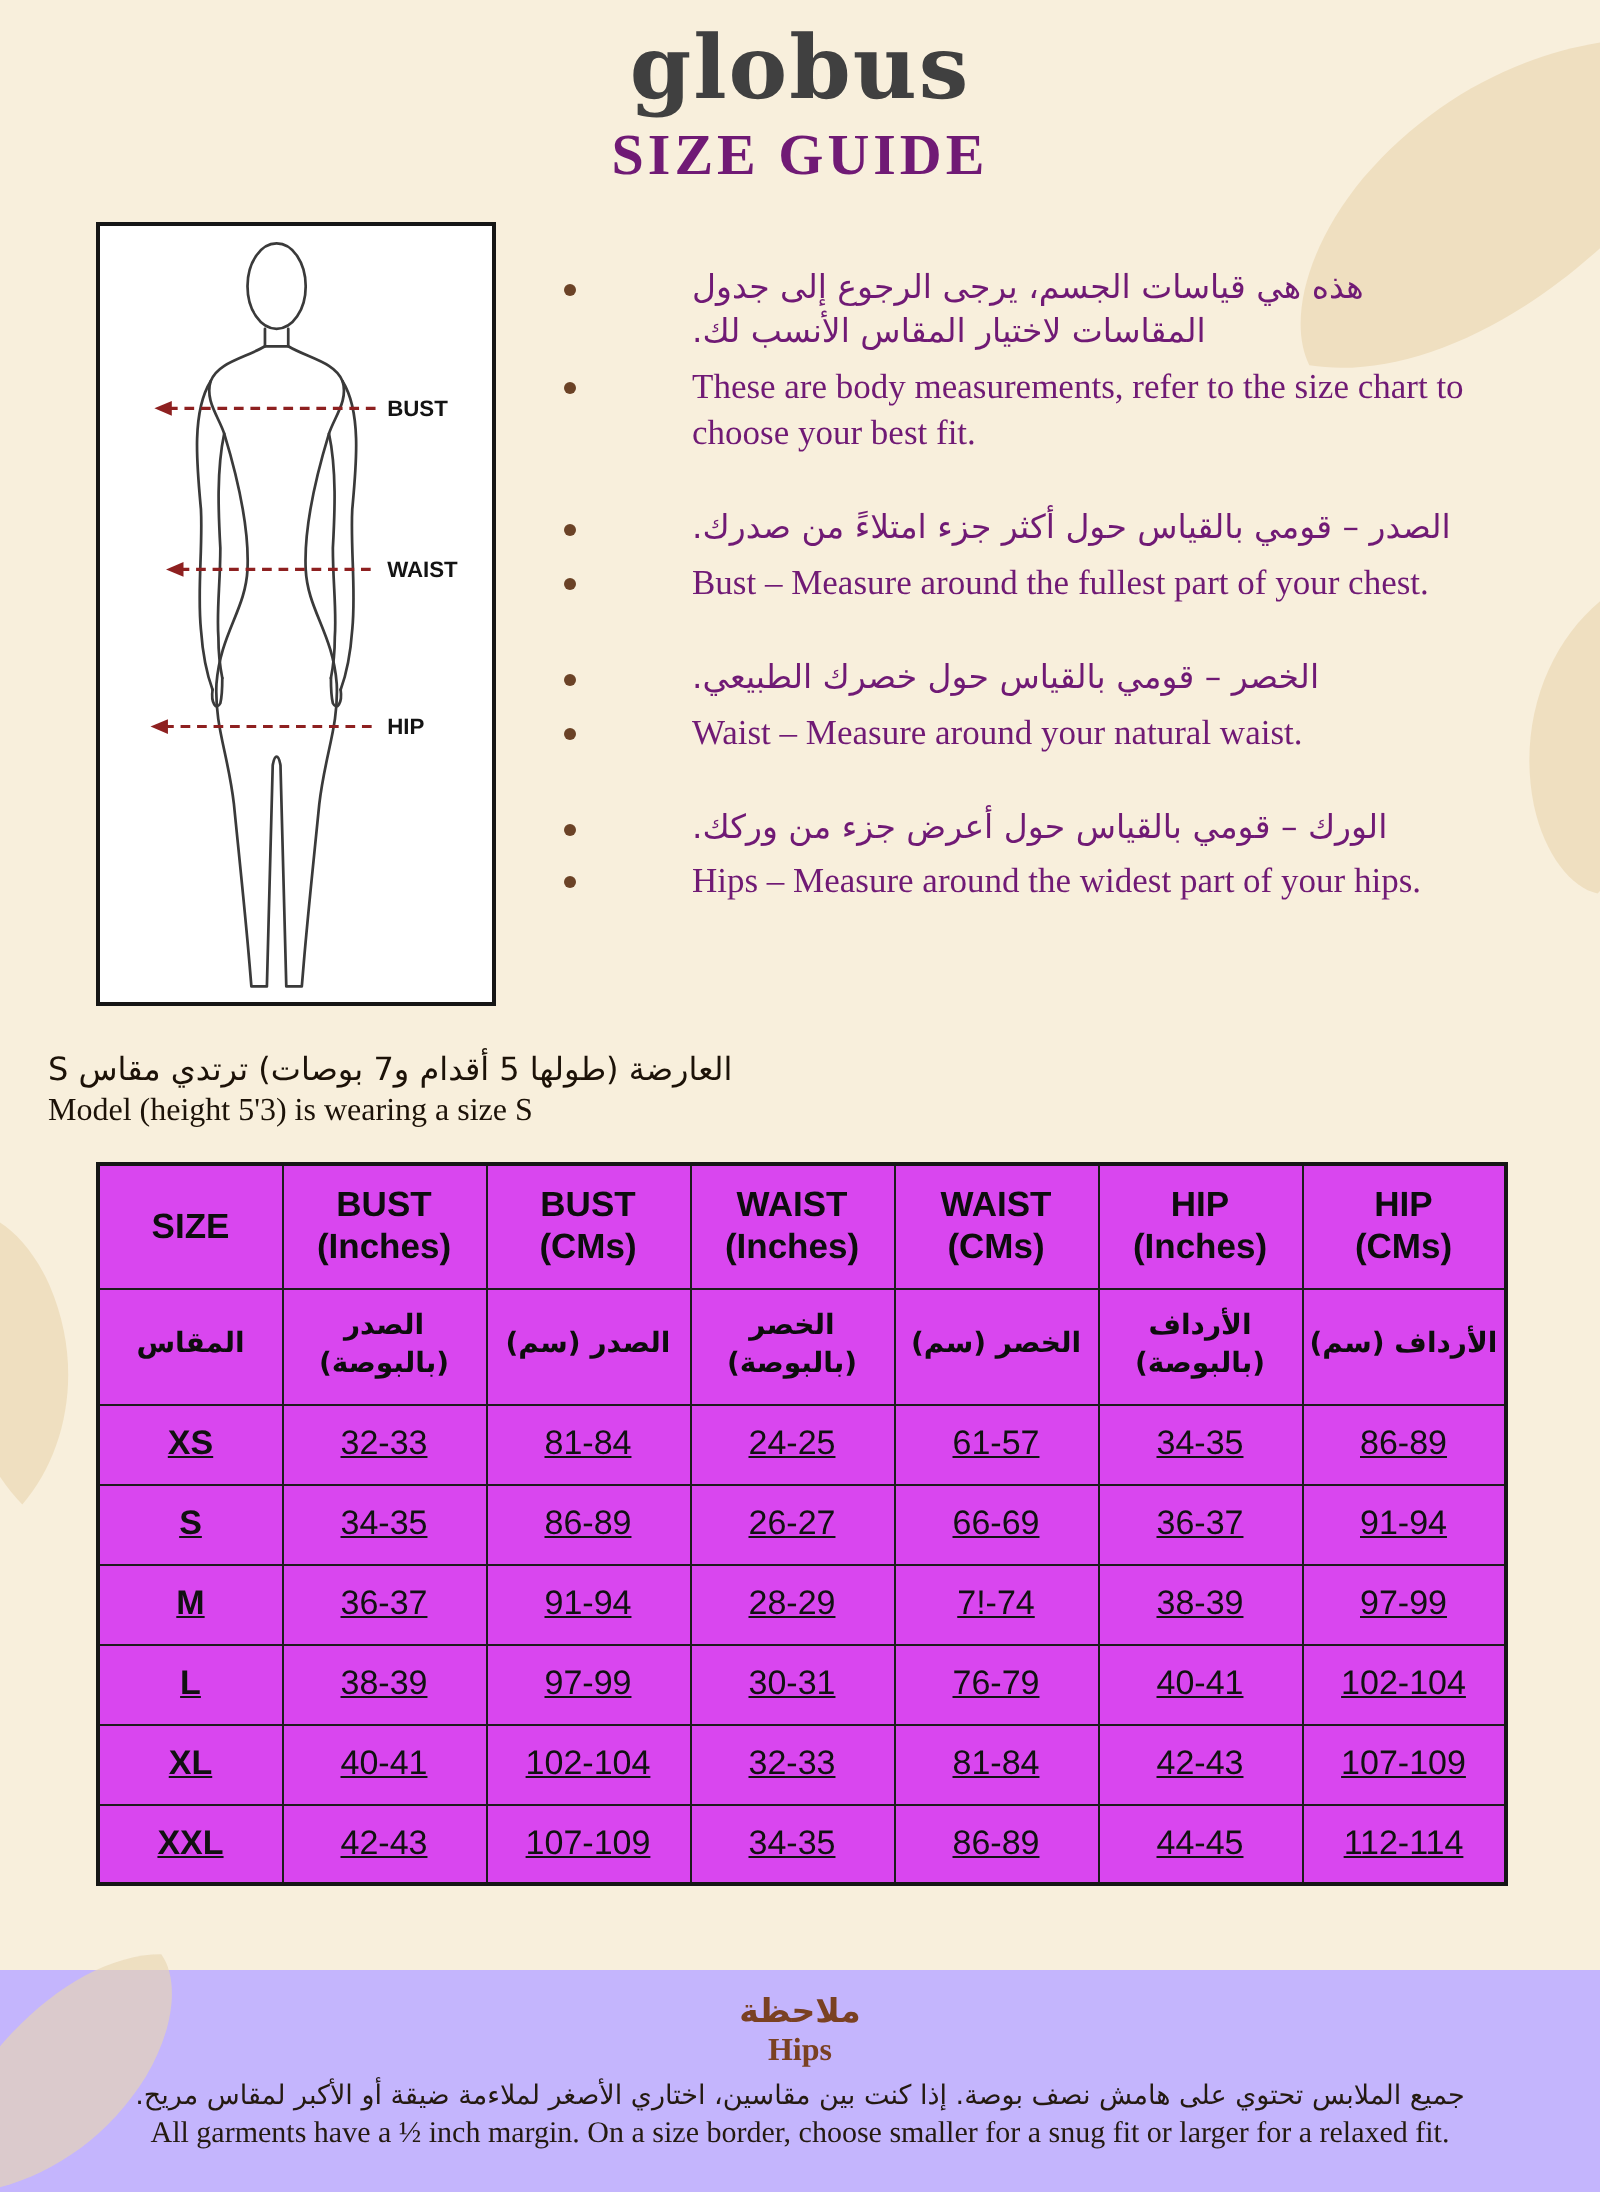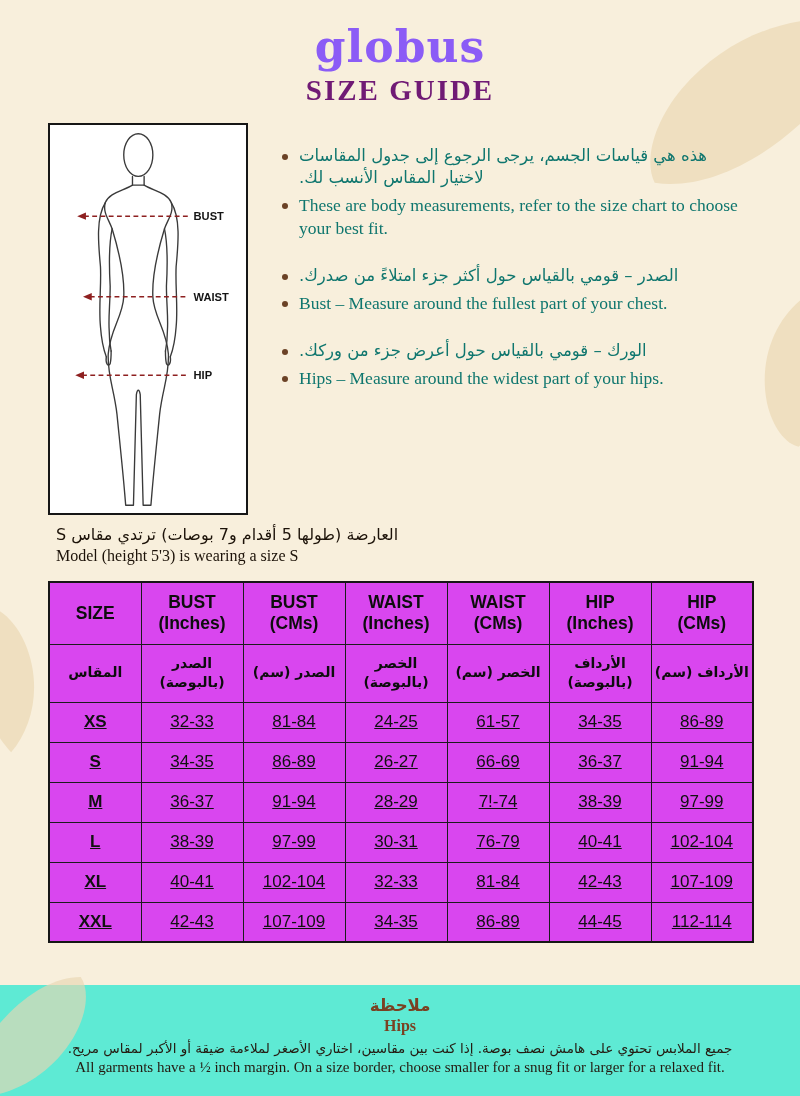--- a/index.html
+++ b/index.html
@@ -7,23 +7,23 @@
   .page{
     position:relative; width:800px; height:1096px;
     background:#f8efdc; overflow:hidden; color:#27190e;
   }
   .leaf{ position:absolute; z-index:0; }
   .leaf path{ fill:#efdfc0; }
   .leaf.dark path{ fill:#e8d5b2; opacity:.65; }
   .content{ position:relative; z-index:1; }
 
   .brand{
-    text-align:center; padding-top:24px;
+    text-align:center; padding-top:12px;
     font-family:"DejaVu Serif", serif; font-weight:700;
-    font-size:44px; line-height:1.05; color:#8b5cf6; letter-spacing:1px;
+    font-size:44px; line-height:1.05; color:#404040; letter-spacing:1px;
   }
   .title{
     text-align:center; margin-top:4px;
     font-family:"Liberation Serif", serif; font-weight:700;
     font-size:29px; letter-spacing:2px; color:#701a75;
   }
 
   .guide-row{ display:flex; gap:34px; padding:0 48px; margin-top:16px; }
   .figure-box{
     flex:none; width:200px; height:392px;
@@ -32,24 +32,24 @@
   .figure-box svg{ display:block; width:100%; height:100%; }
   .croquis{ fill:none; stroke:#3a3a3a; stroke-width:1.4; stroke-linecap:round; stroke-linejoin:round; }
   .measure-line{ stroke:#8e2020; stroke-width:1.6; stroke-dasharray:5 3.5; }
   .measure-arrow{ fill:#8e2020; }
   .measure-label{ font-family:"Liberation Sans", sans-serif; font-weight:700; font-size:11.5px; fill:#141414; }
 
   .points{ flex:1; padding-top:22px; }
   .point-group{ margin-bottom:25px; }
   .point{ display:flex; gap:11px; margin-bottom:5px; }
   .dot{ flex:none; width:6px; height:6px; border-radius:50%; background:#6b4226; margin-top:9px; }
-  .txt{ font-size:17.5px; line-height:1.32; color:#0f766e; }
+  .txt{ font-size:17.5px; line-height:1.32; color:#701a75;margin-left:47px; }
   .txt.ar{ direction:rtl; text-align:left; font-family:"DejaVu Sans", sans-serif; font-size:16.5px; }
 
-  .model-note{ padding:0 56px; margin-top:10px; }
+  .model-note{ padding:0 24px; margin-top:22px; }
   .model-ar{ direction:rtl; text-align:left; font-family:"DejaVu Sans", sans-serif; font-size:16px; margin-bottom:3px; color:#1c1208; }
   .model-en{ font-size:16px; color:#1c1208; }
 
   table.size-table{
     margin:16px 48px 0; width:704px; table-layout:fixed;
     border-collapse:collapse; background:#d946ef; border:2px solid #161616;
   }
   .size-table th, .size-table td{
     border:1.2px solid #1c1c1c; text-align:center; vertical-align:middle;
   }
@@ -61,21 +61,21 @@
     font-family:"DejaVu Sans", sans-serif; font-weight:700;
     font-size:14px; height:58px; line-height:1.4; color:#0d0d0d;
   }
   .size-table tbody td{
     font-family:"Liberation Sans", sans-serif; font-size:17px; height:40px; color:#111111;text-decoration:underline;
   }
   .size-table tbody td.size-col{ font-weight:700; }
 
   .note-band{
     position:absolute; left:0; right:0; bottom:0; z-index:1;
-    background:#5eead4; text-align:center; padding:11px 40px 10px; min-height:111px;
+    background:#c4b5fd; text-align:center; padding:11px 40px 10px; min-height:111px;
   }
   .note-band .inner{ position:relative; z-index:2; }
   .note-title-ar{ font-family:"DejaVu Sans", sans-serif; font-weight:700; font-size:16.5px; color:#7a4122; }
   .note-title-en{ font-family:"Liberation Serif", serif; font-weight:700; font-size:16px; color:#7a4122; margin-top:2px; }
   .note-body-ar{ direction:rtl; font-family:"DejaVu Sans", sans-serif; font-size:13.5px; color:#241a10; margin-top:5px; }
   .note-body-en{ font-family:"Liberation Serif", serif; font-size:15px; color:#241a10; margin-top:3px; }
 </style>
 </head>
 <body>
 
@@ -148,20 +148,30 @@
           <div class="point">
             <span class="dot"></span>
             <div class="txt ar" dir="rtl">الصدر – قومي بالقياس حول أكثر جزء امتلاءً من صدرك.</div>
           </div>
           <div class="point">
             <span class="dot"></span>
             <div class="txt en">Bust – Measure around the fullest part of your chest.</div>
           </div>
         </div>
 
+        <div class="point-group">
+          <div class="point">
+            <span class="dot"></span>
+            <div class="txt ar" dir="rtl">الخصر – قومي بالقياس حول خصرك الطبيعي.</div>
+          </div>
+          <div class="point">
+            <span class="dot"></span>
+            <div class="txt en">Waist – Measure around your natural waist.</div>
+          </div>
+        </div>
 
         <div class="point-group">
           <div class="point">
             <span class="dot"></span>
             <div class="txt ar" dir="rtl">الورك – قومي بالقياس حول أعرض جزء من وركك.</div>
           </div>
           <div class="point">
             <span class="dot"></span>
             <div class="txt en">Hips – Measure around the widest part of your hips.</div>
           </div>

